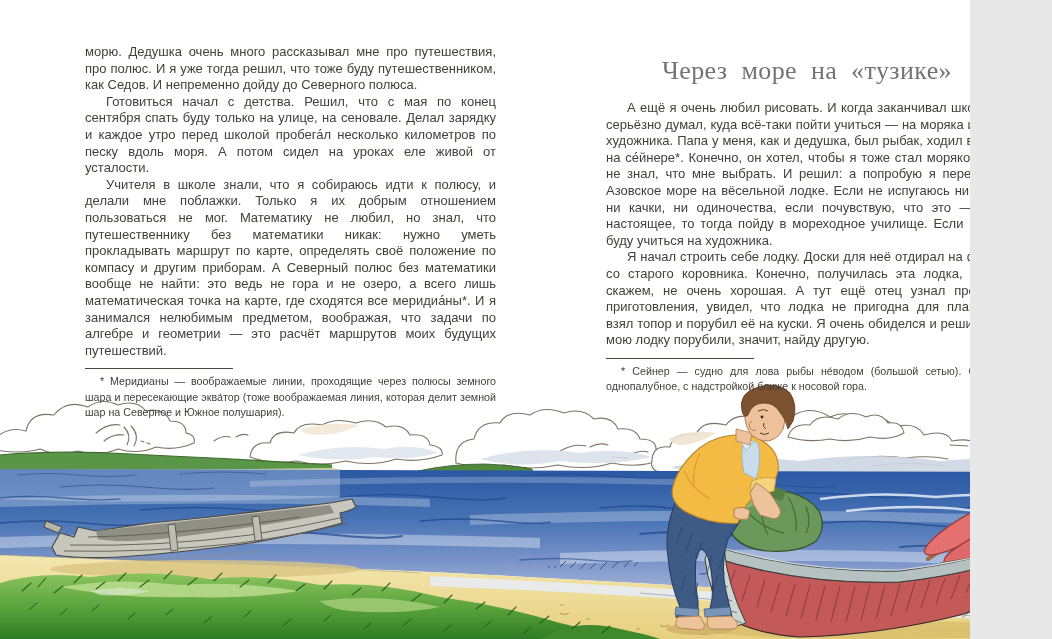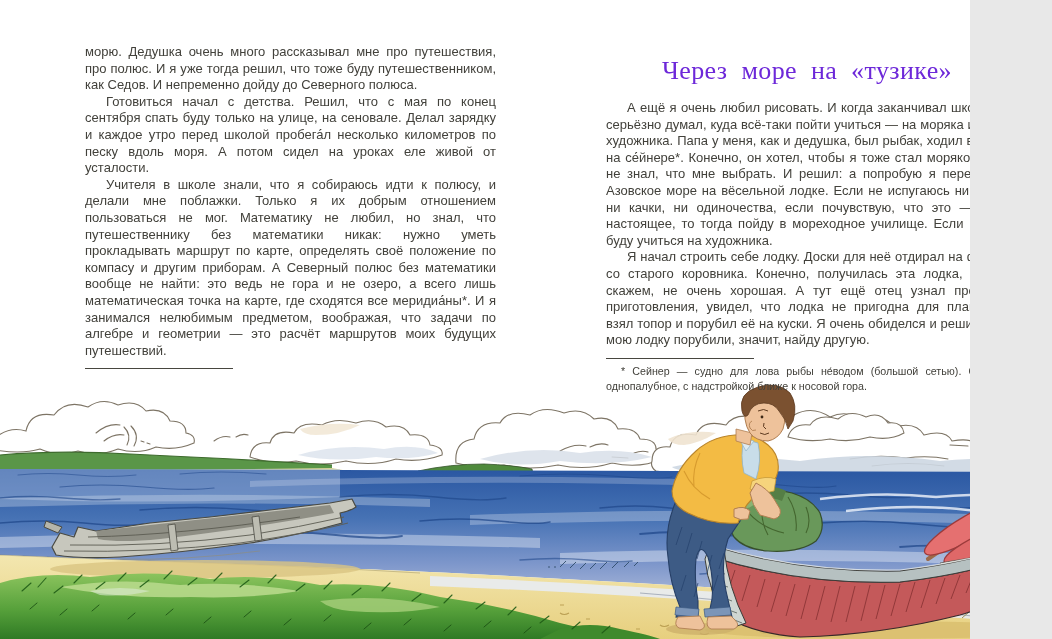--- a/index.html
+++ b/index.html
@@ -10,37 +10,38 @@
   .page-col{
     position:absolute;top:44px;text-align:justify;color:#42413b;
     font-size:13px;line-height:16.6px;z-index:2;
   }
   .page-col.left{left:85px;width:411px;}
   .page-col.right{left:606px;width:402px;}
   .page-col p{margin:0;padding:0;}
   .page-col p.indent{text-indent:21px;}
   .chapter-title{
     font-family:"Liberation Serif",serif;font-weight:normal;
-    font-size:26px;line-height:30px;color:#6d28d9;text-align:center;
+    font-size:26px;line-height:30px;color:#737373;text-align:center;
     word-spacing:7px;letter-spacing:.4px;margin:12px 0 14px 0;
   }
   .foot-rule{border:0;border-top:1px solid #47463f;width:148px;margin:9px 0 5px 0;}
   .footnote{font-size:10.7px;line-height:15.4px;text-indent:15px;text-align:justify;color:#42413b;}
   .illustration{position:absolute;left:0;top:377px;width:1052px;height:262px;z-index:1;}
 </style>
 </head>
 <body>
 
 <div class="spread">
 
   <div class="page-col left">
     <p>морю. Дедушка очень много рассказывал мне про путешествия, про полюс. И я уже тогда решил, что тоже буду путешественником, как Седов. И непременно дойду до Северного полюса.</p>
     <p class="indent">Готовиться начал с детства. Решил, что с мая по конец сентября спать буду только на улице, на сеновале. Делал зарядку и каждое утро перед школой пробега́л несколько километров по песку вдоль моря. А потом сидел на уроках еле живой от усталости.</p>
     <p class="indent">Учителя в школе знали, что я собираюсь идти к полюсу, и делали мне поблажки. Только я их добрым отношением пользоваться не мог. Математику не любил, но знал, что путешественнику без математики никак: нужно уметь прокладывать маршрут по карте, определять своё положение по компасу и другим приборам. А Северный полюс без математики вообще не найти: это ведь не гора и не озеро, а всего лишь математическая точка на карте, где сходятся все меридиа́ны*. И я занимался нелюбимым предметом, воображая, что задачи по алгебре и геометрии — это расчёт маршрутов моих будущих путешествий.</p>
     <hr class="foot-rule">
+    <p class="footnote">* Меридианы — воображаемые линии, проходящие через полюсы земного шара и пересекающие эква́тор (тоже воображаемая линия, которая делит земной шар на Северное и Южное полушария).</p>
   </div>
 
   <div class="page-col right">
     <h1 class="chapter-title">Через море на «тузике»</h1>
     <p class="indent">А ещё я очень любил рисовать. И когда заканчивал школу, то серьёзно думал, куда всё-таки пойти учиться — на моряка или на художника. Папа у меня, как и дедушка, был рыбак, ходил в море на се́йнере*. Конечно, он хотел, чтобы я тоже стал моряком. А я не знал, что мне выбрать. И решил: а попробую я переплыть Азовское море на вёсельной лодке. Если не испугаюсь ни моря, ни качки, ни одиночества, если почувствую, что это — моё, настоящее, то тогда пойду в мореходное училище. Если нет — буду учиться на художника.</p>
     <p class="indent">Я начал строить себе лодку. Доски для неё отдирал на ферме со старого коровника. Конечно, получилась эта лодка, прямо скажем, не очень хорошая. А тут ещё отец узнал про мои приготовления, увидел, что лодка не пригодна для плавания, взял топор и порубил её на куски. Я очень обиделся и решил: раз мою лодку порубили, значит, найду другую.</p>
     <hr class="foot-rule">
     <p class="footnote">* Сейнер — судно для лова рыбы не́водом (большой сетью). Обычно однопалубное, с надстройкой ближе к носовой гора.</p>
   </div>
 

